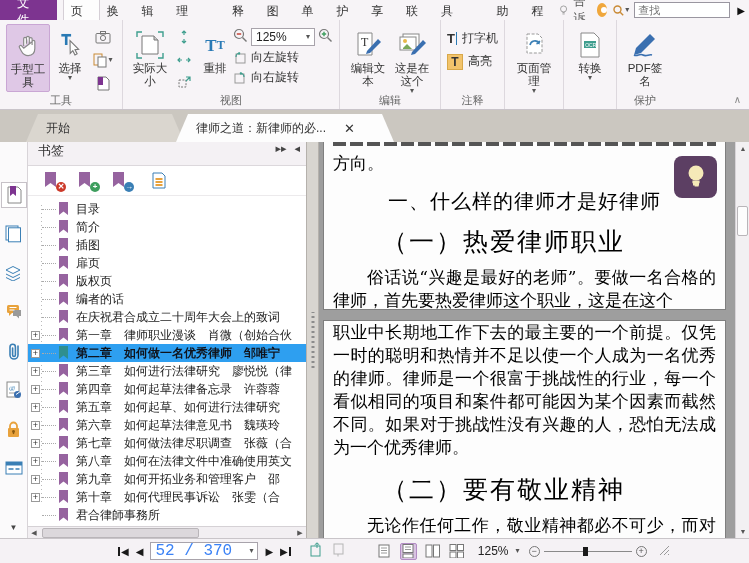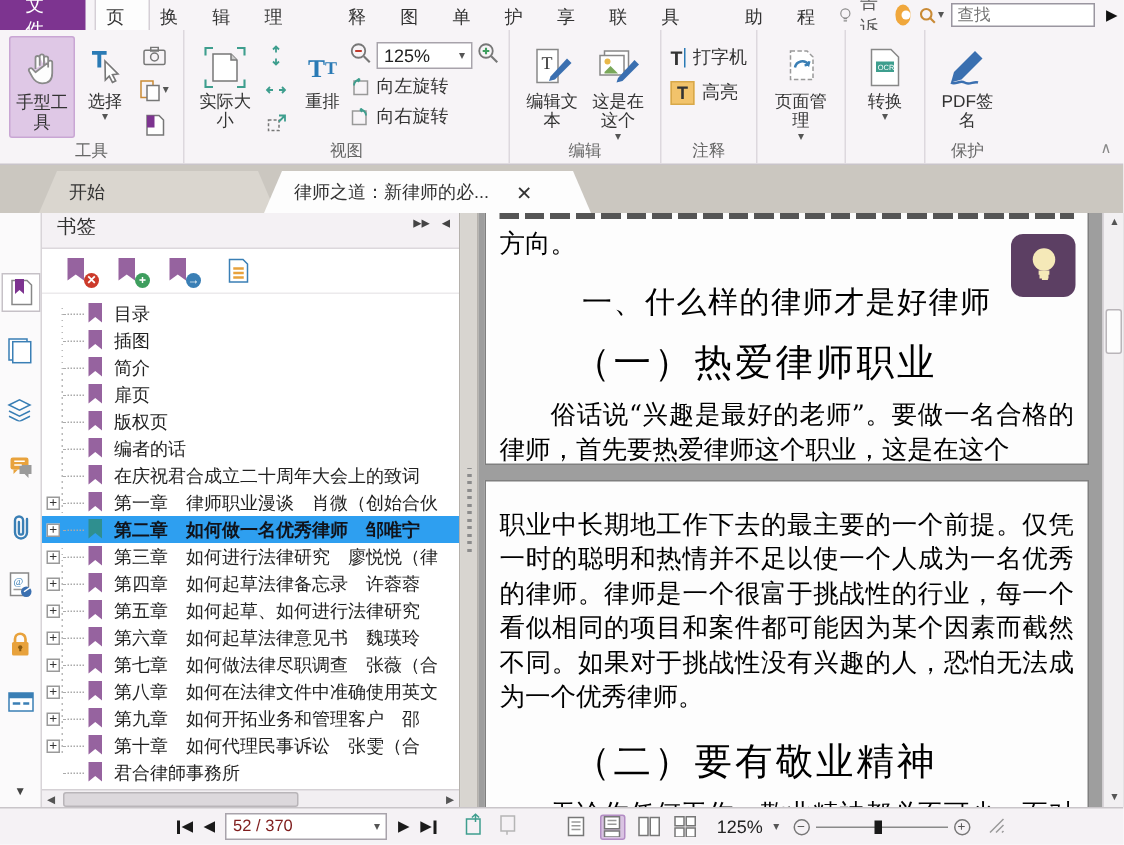--- a/index.html
+++ b/index.html
@@ -99,21 +99,21 @@
   .vs-btn { position:absolute; left:0; width:14px; height:13px; text-align:center; font-size:7px; color:#555; line-height:13px; }
   .vs-up { top:0; } .vs-down { bottom:0; }
   .vs-thumb { position:absolute; left:1px; top:64px; width:11px; height:30px; background:#fdfdfd; border:1px solid #b9b5b9; border-radius:2px; }
 
   
   .statusbar { position:absolute; left:0; right:0; bottom:0; height:25px; background:#f5f2f5; border-top:1px solid #c9c5c9; display:flex; align-items:center; gap:7px; padding-left:118px; }
   .sb-btn { color:#1a1a1a; font-size:10px; display:flex; align-items:center; }
   .bar-l::before { content:""; display:inline-block; width:2px; height:9px; background:#1a1a1a; margin-right:1px; }
   .bar-r::after { content:""; display:inline-block; width:2px; height:9px; background:#1a1a1a; margin-left:1px; }
   .page-combo { width:108px; height:18px; background:#fff; border:1px solid #a8a3ab; display:flex; align-items:center; justify-content:space-between; padding:0 4px; }
-  .page-combo input { border:none; outline:none; width:80px; font-size:11px; font-family:Liberation Sans, sans-serif; color:#7f1d1d; background:transparent; }
+  .page-combo input { border:none; outline:none; width:80px; font-size:16px; font-family:Liberation Mono, monospace; color:#3b82f6; background:transparent; }
   .layout-ico { width:17px; height:17px; display:flex; align-items:center; justify-content:center; border-radius:2px; }
   .layout-ico.active { background:#d9c3e2; border:1px solid #b38cc4; }
   .sb-zoom { font-size:12px; color:#222; margin-left:6px; }
   .slider { display:flex; align-items:center; gap:4px; margin-left:2px; }
   .circ { width:11px; height:11px; border:1px solid #777; border-radius:50%; color:#555; font-size:9px; line-height:9px; text-align:center; }
   .sl-track { width:88px; height:1px; background:#8a8a8a; position:relative; }
   .sl-thumb { position:absolute; left:45%; top:-4px; width:5px; height:9px; background:#1a1a1a; }
   .grip { margin-left:4px; }
 </style>
 </head>
@@ -472,31 +472,31 @@
           <span class="bm-label">目录</span>
         </div>
         <div class="bm-row">
           <span class="bm-plus hid">+</span>
           <span class="bm-dots"></span>
           <span class="bm-ribbon">
             <svg width="11" height="14" viewBox="0 0 11 14">
               <path d="M1 0h9v13L5.5 9.4 1 13z" fill="#96639f"></path>
             </svg>
           </span>
+          <span class="bm-label">简介</span>
+        </div>
+        <div class="bm-row">
+          <span class="bm-plus hid">+</span>
+          <span class="bm-dots"></span>
+          <span class="bm-ribbon">
+            <svg width="11" height="14" viewBox="0 0 11 14">
+              <path d="M1 0h9v13L5.5 9.4 1 13z" fill="#96639f"></path>
+            </svg>
+          </span>
           <span class="bm-label">插图</span>
-        </div>
-        <div class="bm-row">
-          <span class="bm-plus hid">+</span>
-          <span class="bm-dots"></span>
-          <span class="bm-ribbon">
-            <svg width="11" height="14" viewBox="0 0 11 14">
-              <path d="M1 0h9v13L5.5 9.4 1 13z" fill="#96639f"></path>
-            </svg>
-          </span>
-          <span class="bm-label">简介</span>
         </div>
         <div class="bm-row">
           <span class="bm-plus hid">+</span>
           <span class="bm-dots"></span>
           <span class="bm-ribbon">
             <svg width="11" height="14" viewBox="0 0 11 14">
               <path d="M1 0h9v13L5.5 9.4 1 13z" fill="#96639f"></path>
             </svg>
           </span>
           <span class="bm-label">扉页</span>
@@ -656,21 +656,21 @@
     </div>
 
   <div class="docwrap">
     <div class="pg pg1">
       <div class="clipline"></div>
       <p>方向。</p>
       <div class="h1">一、什么样的律师才是好律师</div>
       <div class="h2">（一）热爱律师职业</div>
       <p class="ind">俗话说“兴趣是最好的老师”。要做一名合格的律师，首先要热爱律师这个职业，这是在这个</p>
     </div>
-    <div class="pg pg2" style="padding-top:18px">
+    <div class="pg pg2" style="padding-top:0">
       <p>职业中长期地工作下去的最主要的一个前提。仅凭一时的聪明和热情并不足以使一个人成为一名优秀的律师。律师是一个很富于挑战性的行业，每一个看似相同的项目和案件都可能因为某个因素而截然不同。如果对于挑战性没有兴趣的人，恐怕无法成为一个优秀律师。</p>
       <div class="h2" style="margin-top:14px">（二）要有敬业精神</div>
       <p class="ind">无论作任何工作，敬业精神都必不可少，而对于律师这种专业能力和素养要求极高的职业而</p>
     </div>
 
     <div class="bulb-float">
       <svg width="22" height="26" viewBox="0 0 22 26">
           <circle cx="11" cy="9" r="7.5" fill="#f5e9b8"></circle>
           <path d="M8 17h6v1.6H8zM8.6 19.6h4.8v1.4H8.6zM9.6 22h4" stroke="#f5e9b8" fill="#f5e9b8" stroke-width="1.2"></path>
         </svg>

